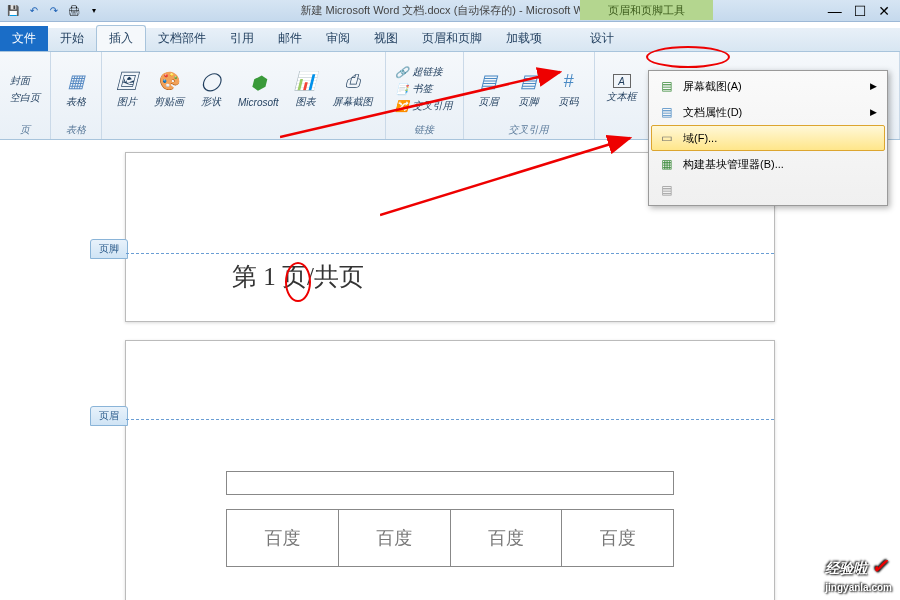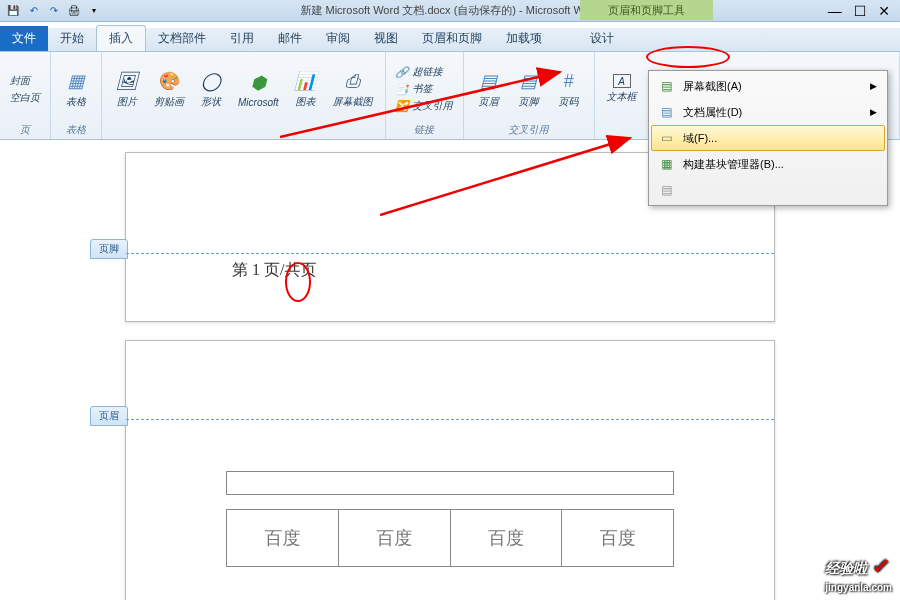--- a/index.html
+++ b/index.html
@@ -38,21 +38,21 @@
     .doc-area { background: #ffffff; padding: 12px 60px; height: 466px; overflow: hidden; }
     .page { width: 650px; background: white; border: 1px solid #bbb; margin: 0 auto 18px; box-shadow: 0 1px 3px rgba(0,0,0,0.15); position: relative; }
     .page1 { height: 170px; }
     .page2 { height: 280px; }
     .footer-label, .header-label { position: absolute; left: -36px; background: linear-gradient(#e8f2fb, #d0e4f5); border: 1px solid #8ab4d8; border-radius: 3px 3px 0 0; padding: 2px 8px; font-size: 10px; color: #2a5a8a; }
     .footer-label { top: 86px; }
     .header-label { top: 65px; }
     .dash-line { position: absolute; left: 0; right: 0; border-top: 1px dashed #6a9ed4; }
     .footer-dash { top: 100px; }
     .header-dash { top: 78px; }
-    .footer-text { position: absolute; left: 106px; top: 107px; font-size: 16px; font-family: "SimSun", serif; color: #333; }
+    .footer-text { position: absolute; left: 106px; top: 107px; font-size: 25px; font-family: "SimSun", serif; color: #333; }
     .table-area { position: absolute; top: 130px; left: 100px; right: 100px; }
     .table-border { border: 1px solid #888; height: 24px; margin-bottom: 14px; }
     .doc-table { display: flex; border: 1px solid #888; }
     .doc-cell { flex: 1; border-right: 1px solid #888; padding: 16px 0; text-align: center; font-size: 18px; font-family: "SimSun", serif; color: #777; }
     .doc-cell:last-child { border-right: none; }
     
     .red-oval { position: absolute; border: 2px solid #e00; border-radius: 50%; }
     
     .watermark { position: absolute; right: 8px; bottom: 6px; color: white; font-size: 14px; font-weight: bold; font-style: italic; text-shadow: 1px 1px 2px #000, -1px -1px 2px #000; }
     .watermark .sub { font-size: 10px; font-style: normal; }

